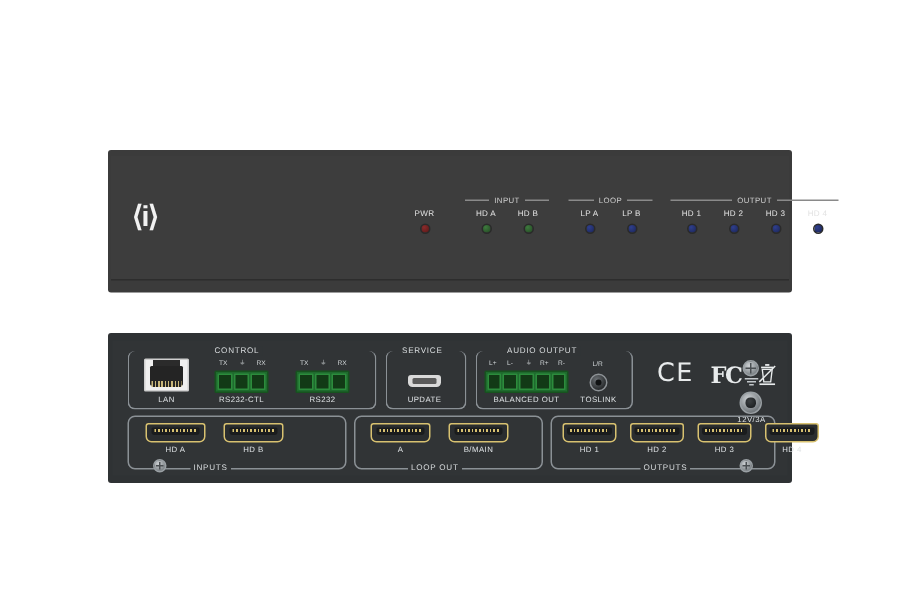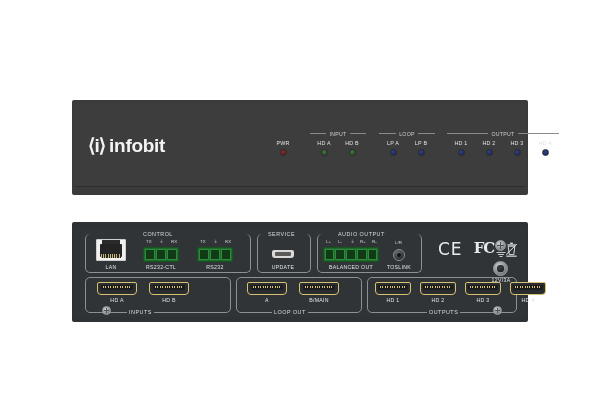--- a/index.html
+++ b/index.html
@@ -273,21 +273,21 @@
     transform: translateX(-50%);
     background: #c3c8cb;
     height: 0.8px;
     display: block;
   }
 
   
   .certs {
     position: absolute;
     display: flex;
-    align-items: flex-start;
+    align-items: flex-end;
     gap: 11px;
   }
   .cert-ce {
     color: #e8ebec;
     font-size: 17px;
     font-weight: 400;
     font-family: "DejaVu Sans", sans-serif;
     letter-spacing: 1px;
     line-height: 1;
   }
@@ -302,21 +302,20 @@
   .cert-weee { width: 13px; height: 17px; position: relative; }
 </style>
 </head>
 <body>
 
 <div class="front-panel">
   <div class="front-inner">
 
     <div class="brand">
       <span class="brand-mark">⟨i⟩</span>
-      <span class="brand-text">infobit</span>
     </div>
 
     <div class="led-area">
 
       <div class="led-group" style="left:0px;">
         <div class="led-row">
           <div class="led-cell">
             <span class="led-label">PWR</span>
             <span class="led led-red"></span>
           </div>

